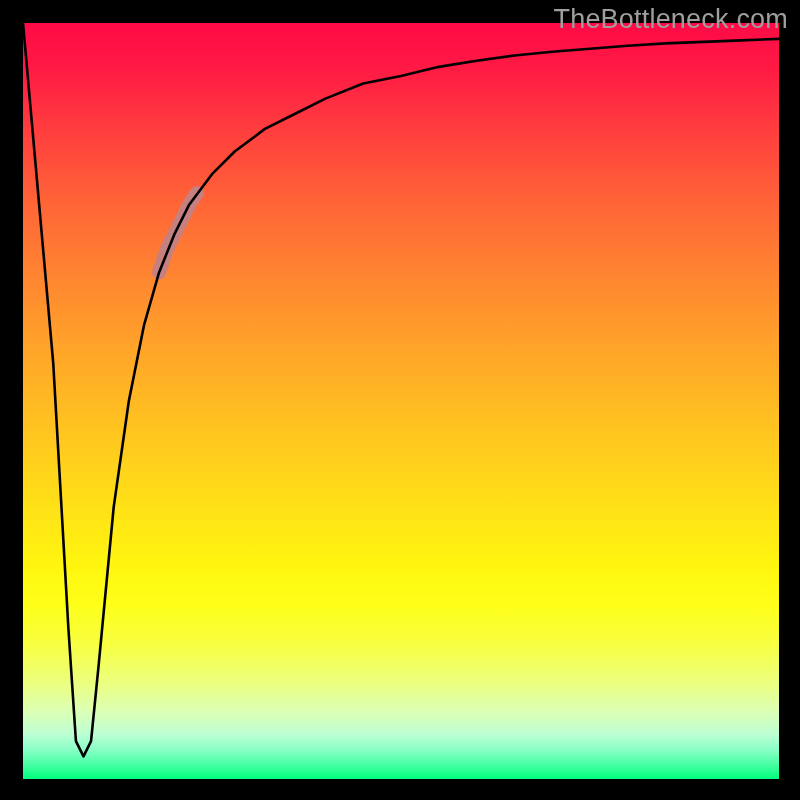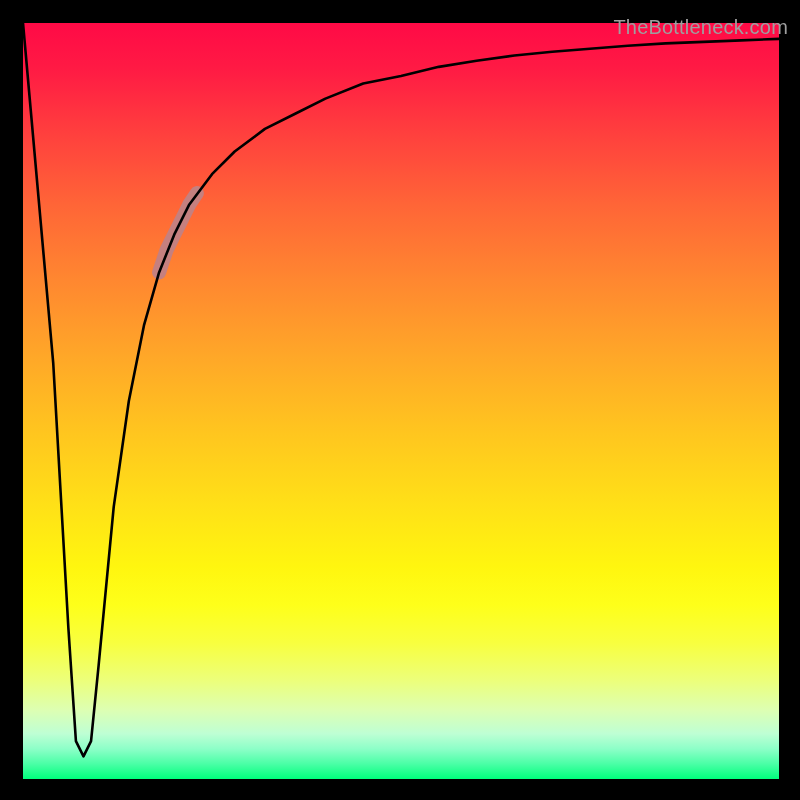--- a/index.html
+++ b/index.html
@@ -54,24 +54,24 @@
   .curve-svg {
     position: absolute;
     left: 0;
     top: 0;
     width: 100%;
     height: 100%;
     pointer-events: none;
   }
   .watermark {
     position: absolute;
-    top: 16px;
+    top: 4px;
     right: 12px;
     color: #9f9f9f;
-    font-size: 20px;
+    font-size: 27px;
     letter-spacing: 0.2px;
     font-weight: 400;
     user-select: none;
   }
 </style>
 </head>
 <body>
 
 <div class="stage">
 

